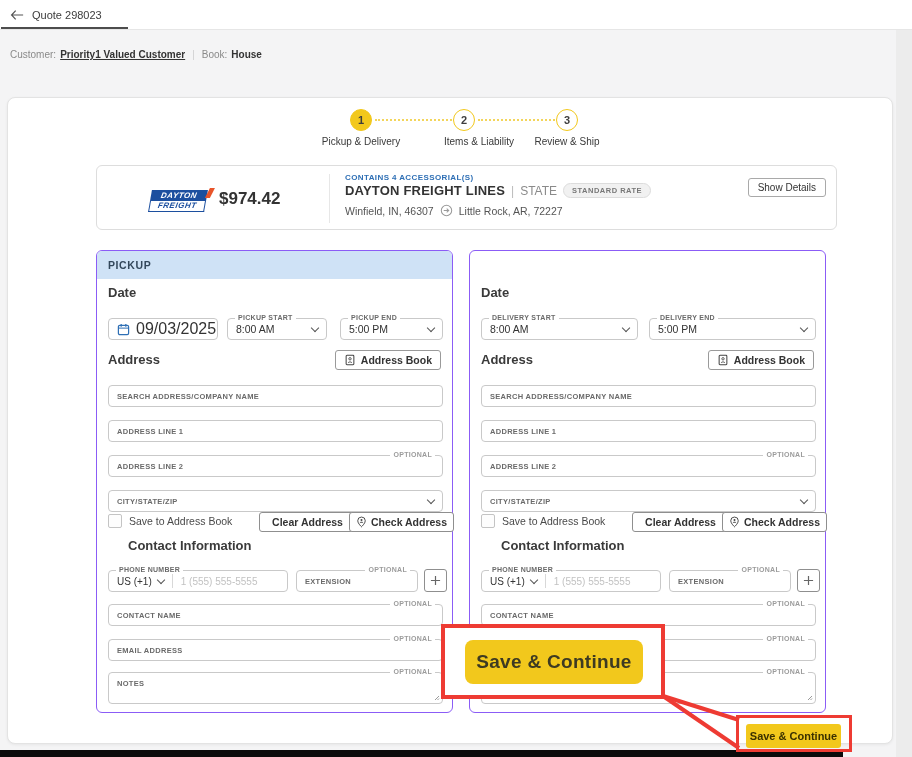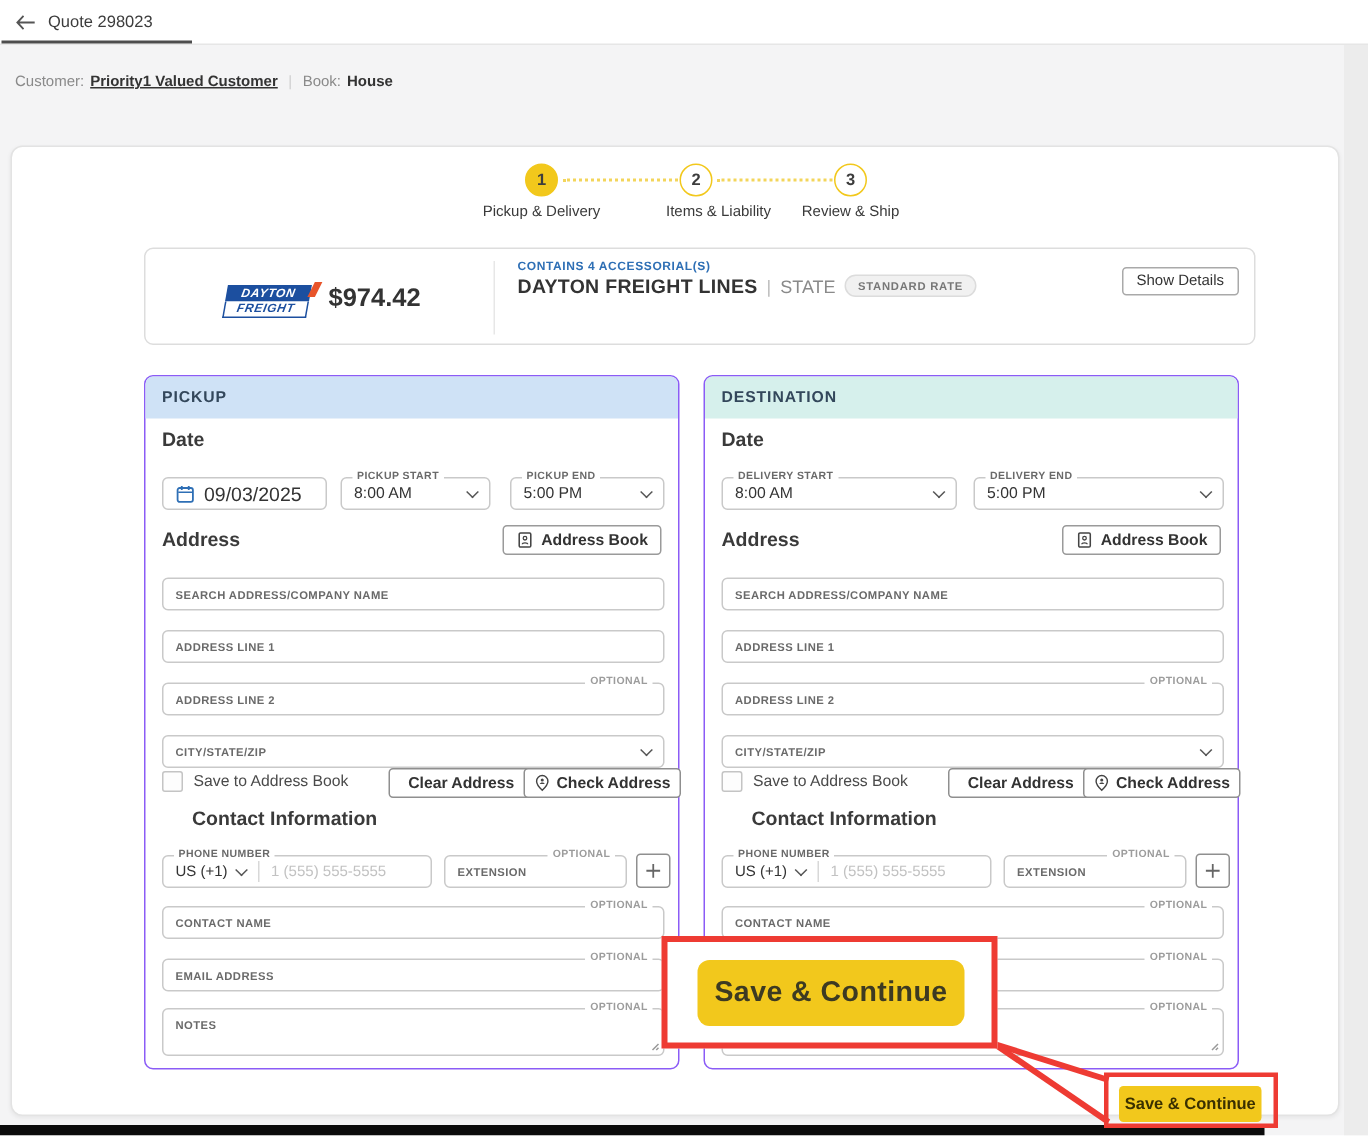--- a/index.html
+++ b/index.html
@@ -61,21 +61,21 @@
   .field { position:absolute; height:22px; border:1px solid #c9c9c9; border-radius:4px; background:#fff; display:flex; align-items:center; padding:0 8px; gap:6px; }
   .flabel { font-size:7.5px; font-weight:bold; color:#6a6a6a; letter-spacing:.3px; white-space:nowrap; overflow:hidden; }
   .fvalue { font-size:10.5px; color:#333; }
   .opt-tag { position:absolute; top:-5px; right:7px; background:#fff; padding:0 3px; font-size:7px; color:#9c9c9c; font-weight:bold; letter-spacing:.3px; }
   .float-label { position:absolute; top:-5px; left:7px; background:#fff; padding:0 3px; font-size:7px; color:#6a6a6a; font-weight:bold; letter-spacing:.3px; }
   .chev { width:6px; height:6px; border-right:1.5px solid #555; border-bottom:1.5px solid #555; transform:rotate(45deg); margin-left:auto; margin-top:-3px; flex:none; }
   .chev.inline { margin-left:2px; }
 
   .row-date { top:67px; }
   .date-field { left:11px; width:110px; }
-  .date-field input { border:none; outline:none; width:80px; font-size:13px; color:#333; font-family:inherit; background:transparent; }
+  .date-field input { border:none; outline:none; width:80px; font-size:16px; color:#333; font-family:inherit; background:transparent;text-align:center; }
   .p-start { left:130px; width:100px; } .p-end { left:243px; width:103px; }
   .d-start { left:11px; width:157px; } .d-end { left:179px; width:167px; }
 
   .addr-book-btn { position:absolute; right:11px; top:99px; height:20px; padding:0 8px; border:1px solid #9a9a9a; border-radius:3px; background:#fff; font-size:10.5px; font-weight:600; color:#333; display:flex; align-items:center; gap:5px; }
   .f-search { top:134px; } .f-line1 { top:169px; } .f-line2 { top:204px; } .f-city { top:239px; }
   .full { left:11px; width:335px; }
 
   .chk-row { position:absolute; left:11px; top:263px; display:flex; align-items:center; gap:7px; }
   .checkbox { width:14px; height:14px; border:1px solid #c4c4c4; border-radius:2px; background:#fdfdfd; }
   .chk-label { font-size:10.5px; color:#4a4a4a; }
@@ -150,20 +150,30 @@
     </div>
     <div class="price">$974.42</div>
     <div class="carrier-divider"></div>
     <div class="accessorials">CONTAINS 4 ACCESSORIAL(S)</div>
     <div class="carrier-name-row">
       <span class="carrier-name">DAYTON FREIGHT LINES</span>
       <span class="carrier-sep">|</span>
       <span class="carrier-scac">STATE</span>
       <span class="rate-badge">STANDARD RATE</span>
     </div>
+    <div class="route-row">
+      <span>Winfield, IN, 46307</span>
+      <span style="display:flex;">
+        <svg width="13" height="13" viewBox="0 0 14 14">
+            <circle cx="7" cy="7" r="5.6" fill="none" stroke="#9a9a9a" stroke-width="1.1"></circle>
+            <path d="M4 7 h5.2 M7.2 4.9 L9.4 7 L7.2 9.1" fill="none" stroke="#9a9a9a" stroke-width="1.1"></path>
+          </svg>
+      </span>
+      <span>Little Rock, AR, 72227</span>
+    </div>
     <button class="show-details-btn">Show Details</button>
   </div>
 
   <div class="panel pickup">
     <div class="panel-header">PICKUP</div>
     <div class="sec-heading h-date">Date</div>
 
     <div class="field row-date date-field">
       <span style="display:flex;">
         <svg width="13" height="13" viewBox="0 0 14 14">
@@ -262,21 +272,20 @@
       <span class="flabel">NOTES</span>
       <span class="resize-handle" style="display:flex;">
         <svg width="8" height="8" viewBox="0 0 8 8">
             <path d="M7 3 L3 7 M7 5.5 L5.5 7" stroke="#999" stroke-width="1" fill="none"></path>
           </svg>
       </span>
     </div>
   </div>
 
   <div class="panel destination">
-    <div class="panel-header">DESTINATION</div>
     <div class="sec-heading h-date">Date</div>
 
     <div class="field row-date d-start">
       <span class="float-label">DELIVERY START</span>
       <span class="fvalue">8:00 AM</span>
       <span class="chev"></span>
     </div>
     <div class="field row-date d-end">
       <span class="float-label">DELIVERY END</span>
       <span class="fvalue">5:00 PM</span>

